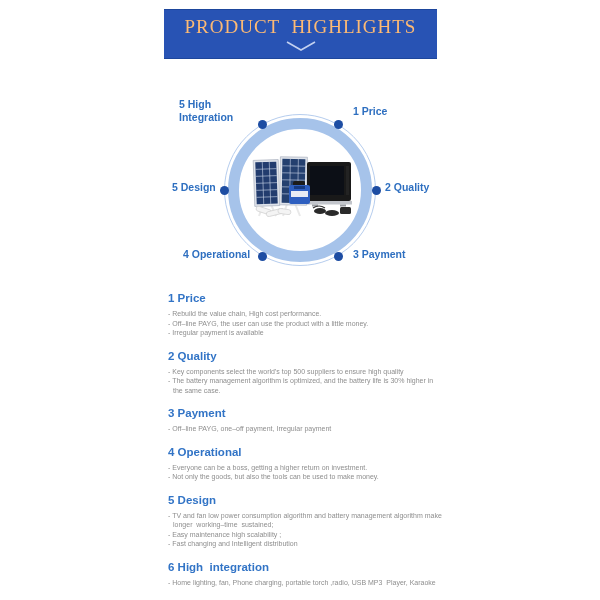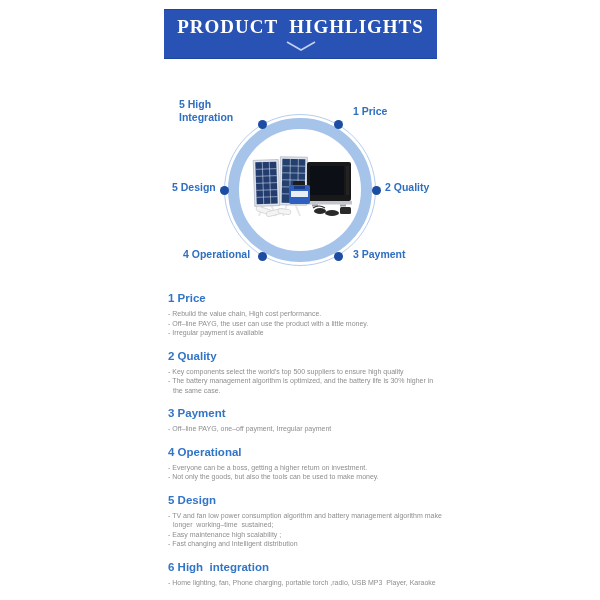--- a/index.html
+++ b/index.html
@@ -8,21 +8,21 @@
     font-family:"Liberation Sans", sans-serif;
   }
   
   .banner{
     position:absolute;left:164px;top:9px;width:273px;height:50px;
     background:#2853b4;border-top:1px solid #1d469c;border-bottom:1px solid #1d469c;
     display:flex;flex-direction:column;align-items:center;justify-content:flex-start;
     box-sizing:border-box;padding-top:7px;
   }
   .banner-title{
-    color:#ffffff;font-family:"Liberation Serif", serif;font-weight:700;
+    color:#fdba74;font-family:"Liberation Serif", serif;font-weight:400;
     font-size:19px;letter-spacing:1px;white-space:pre;line-height:1.1;
   }
   .banner-chevron{margin-top:2px;}
   
   .diagram{position:absolute;left:0;top:0;width:600px;height:290px;}
   .outer-circle{
     position:absolute;left:224px;top:114px;width:150px;height:150px;
     border:1px solid #b6cdee;border-radius:50%;
   }
   .ring{

